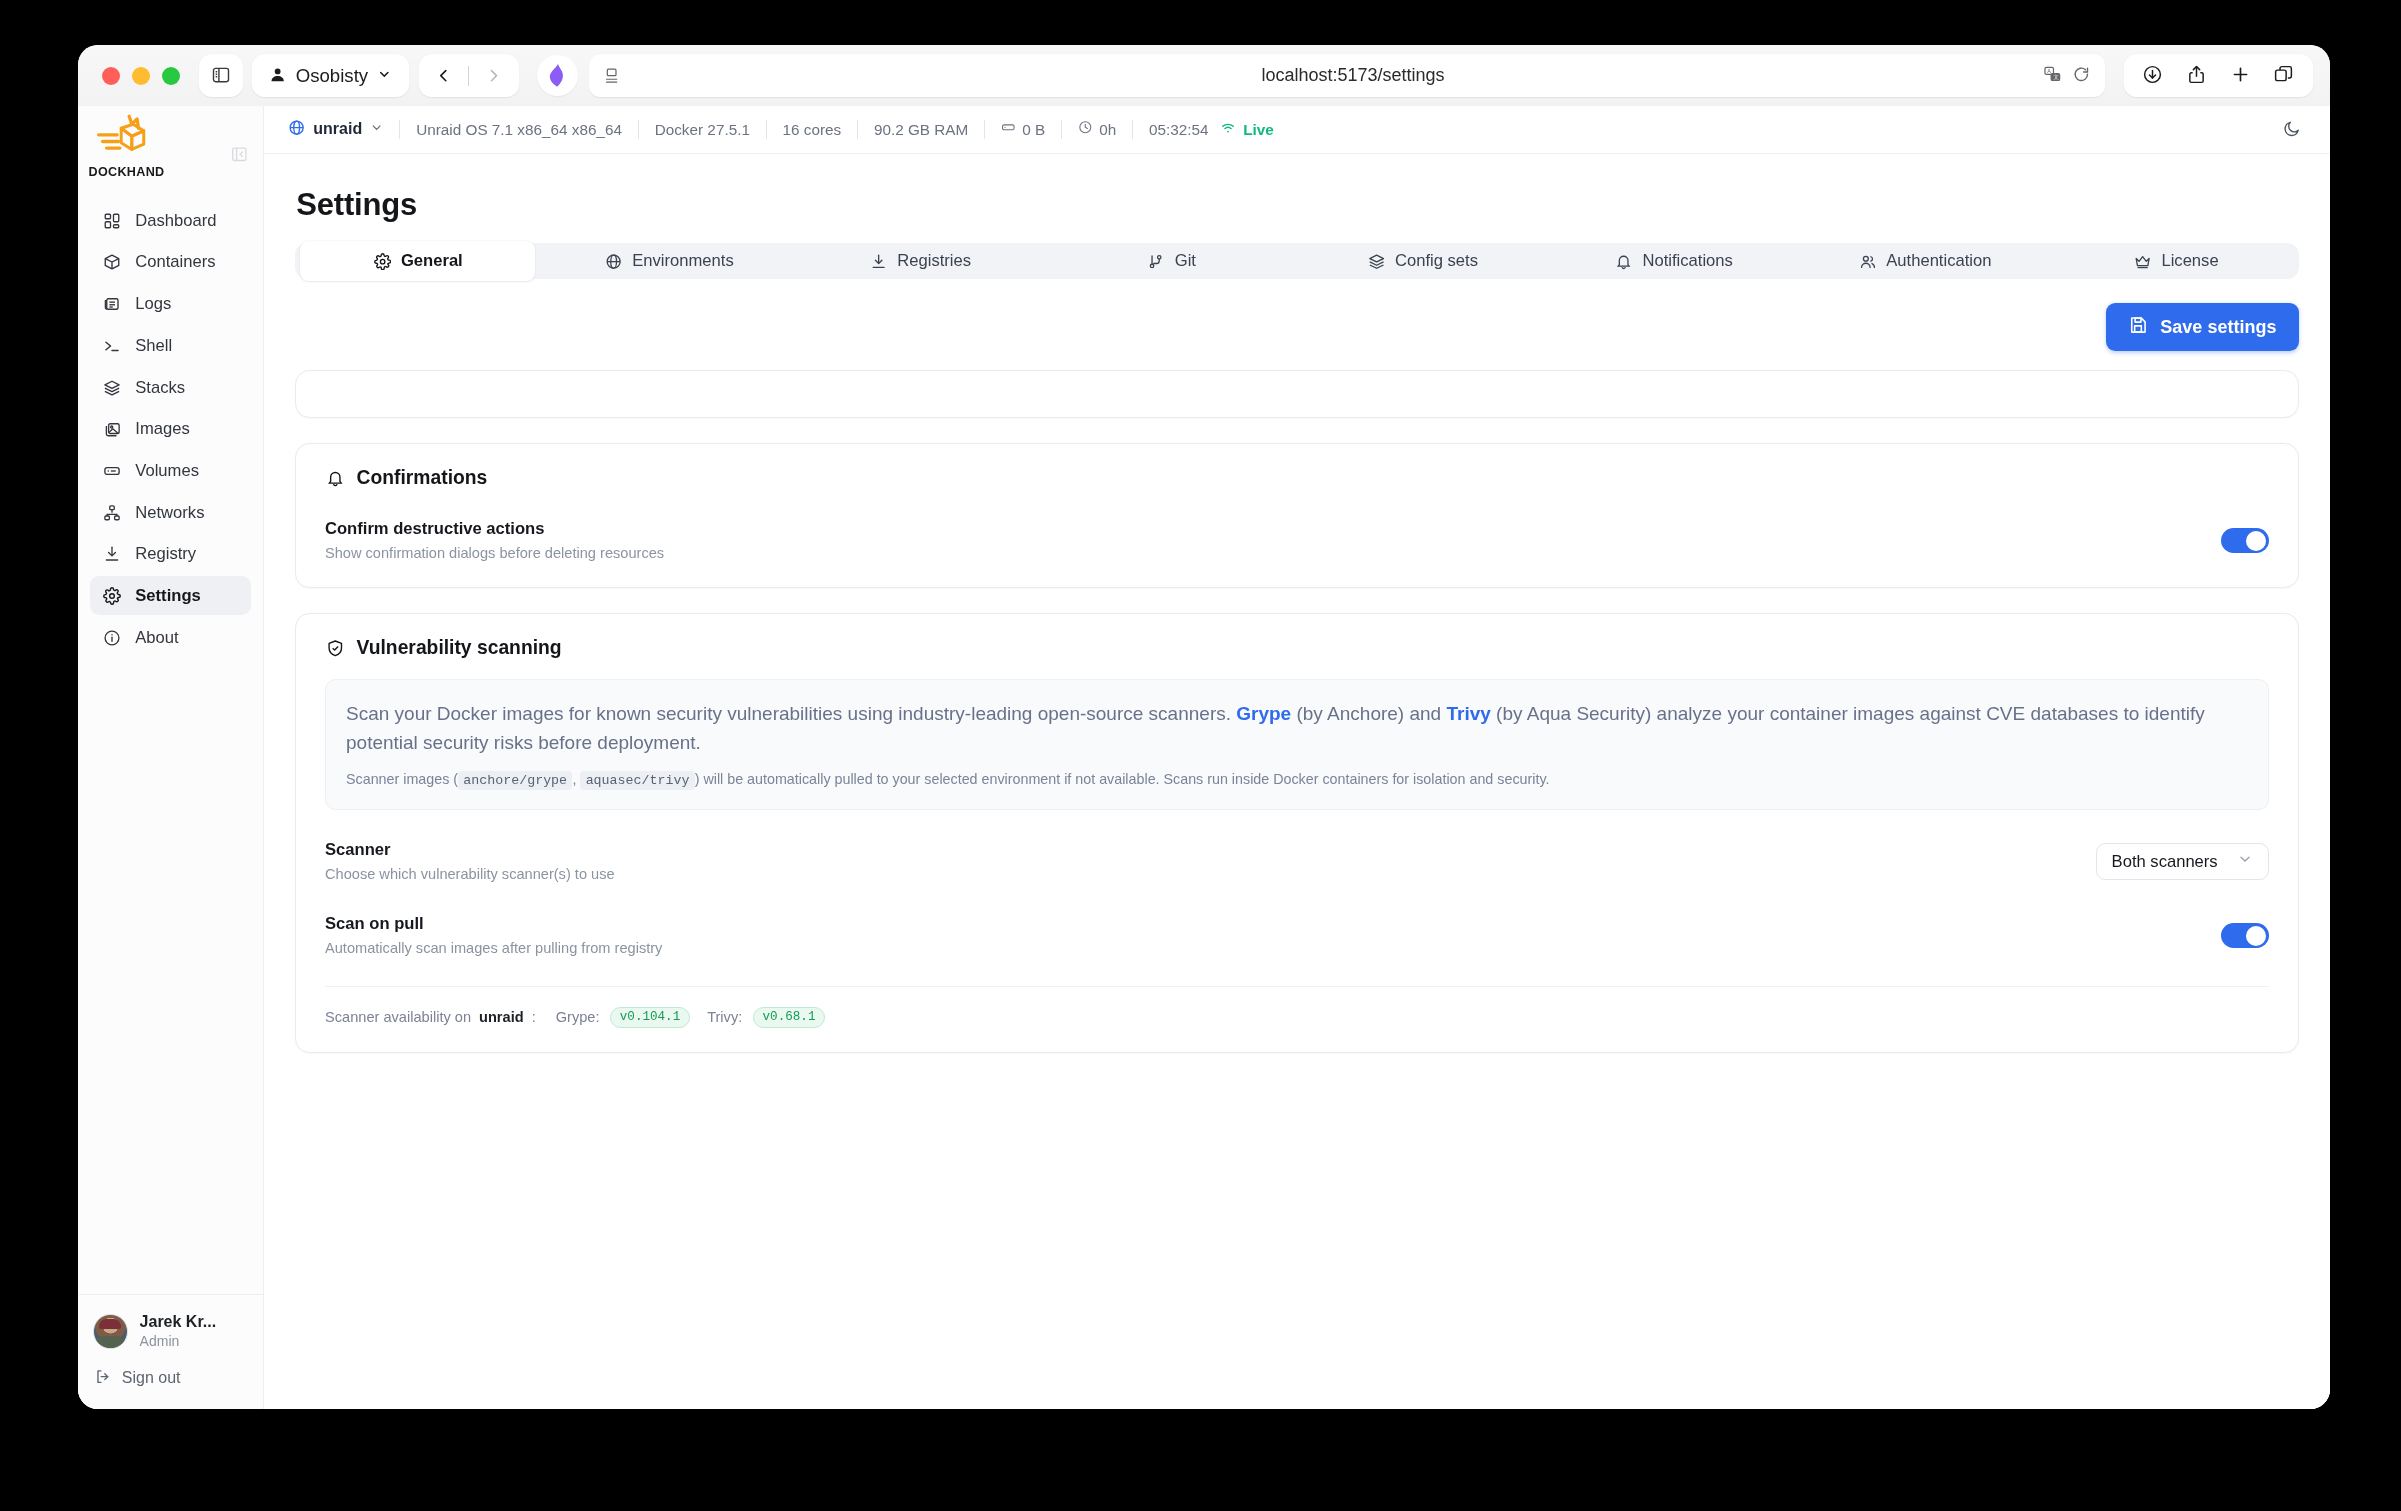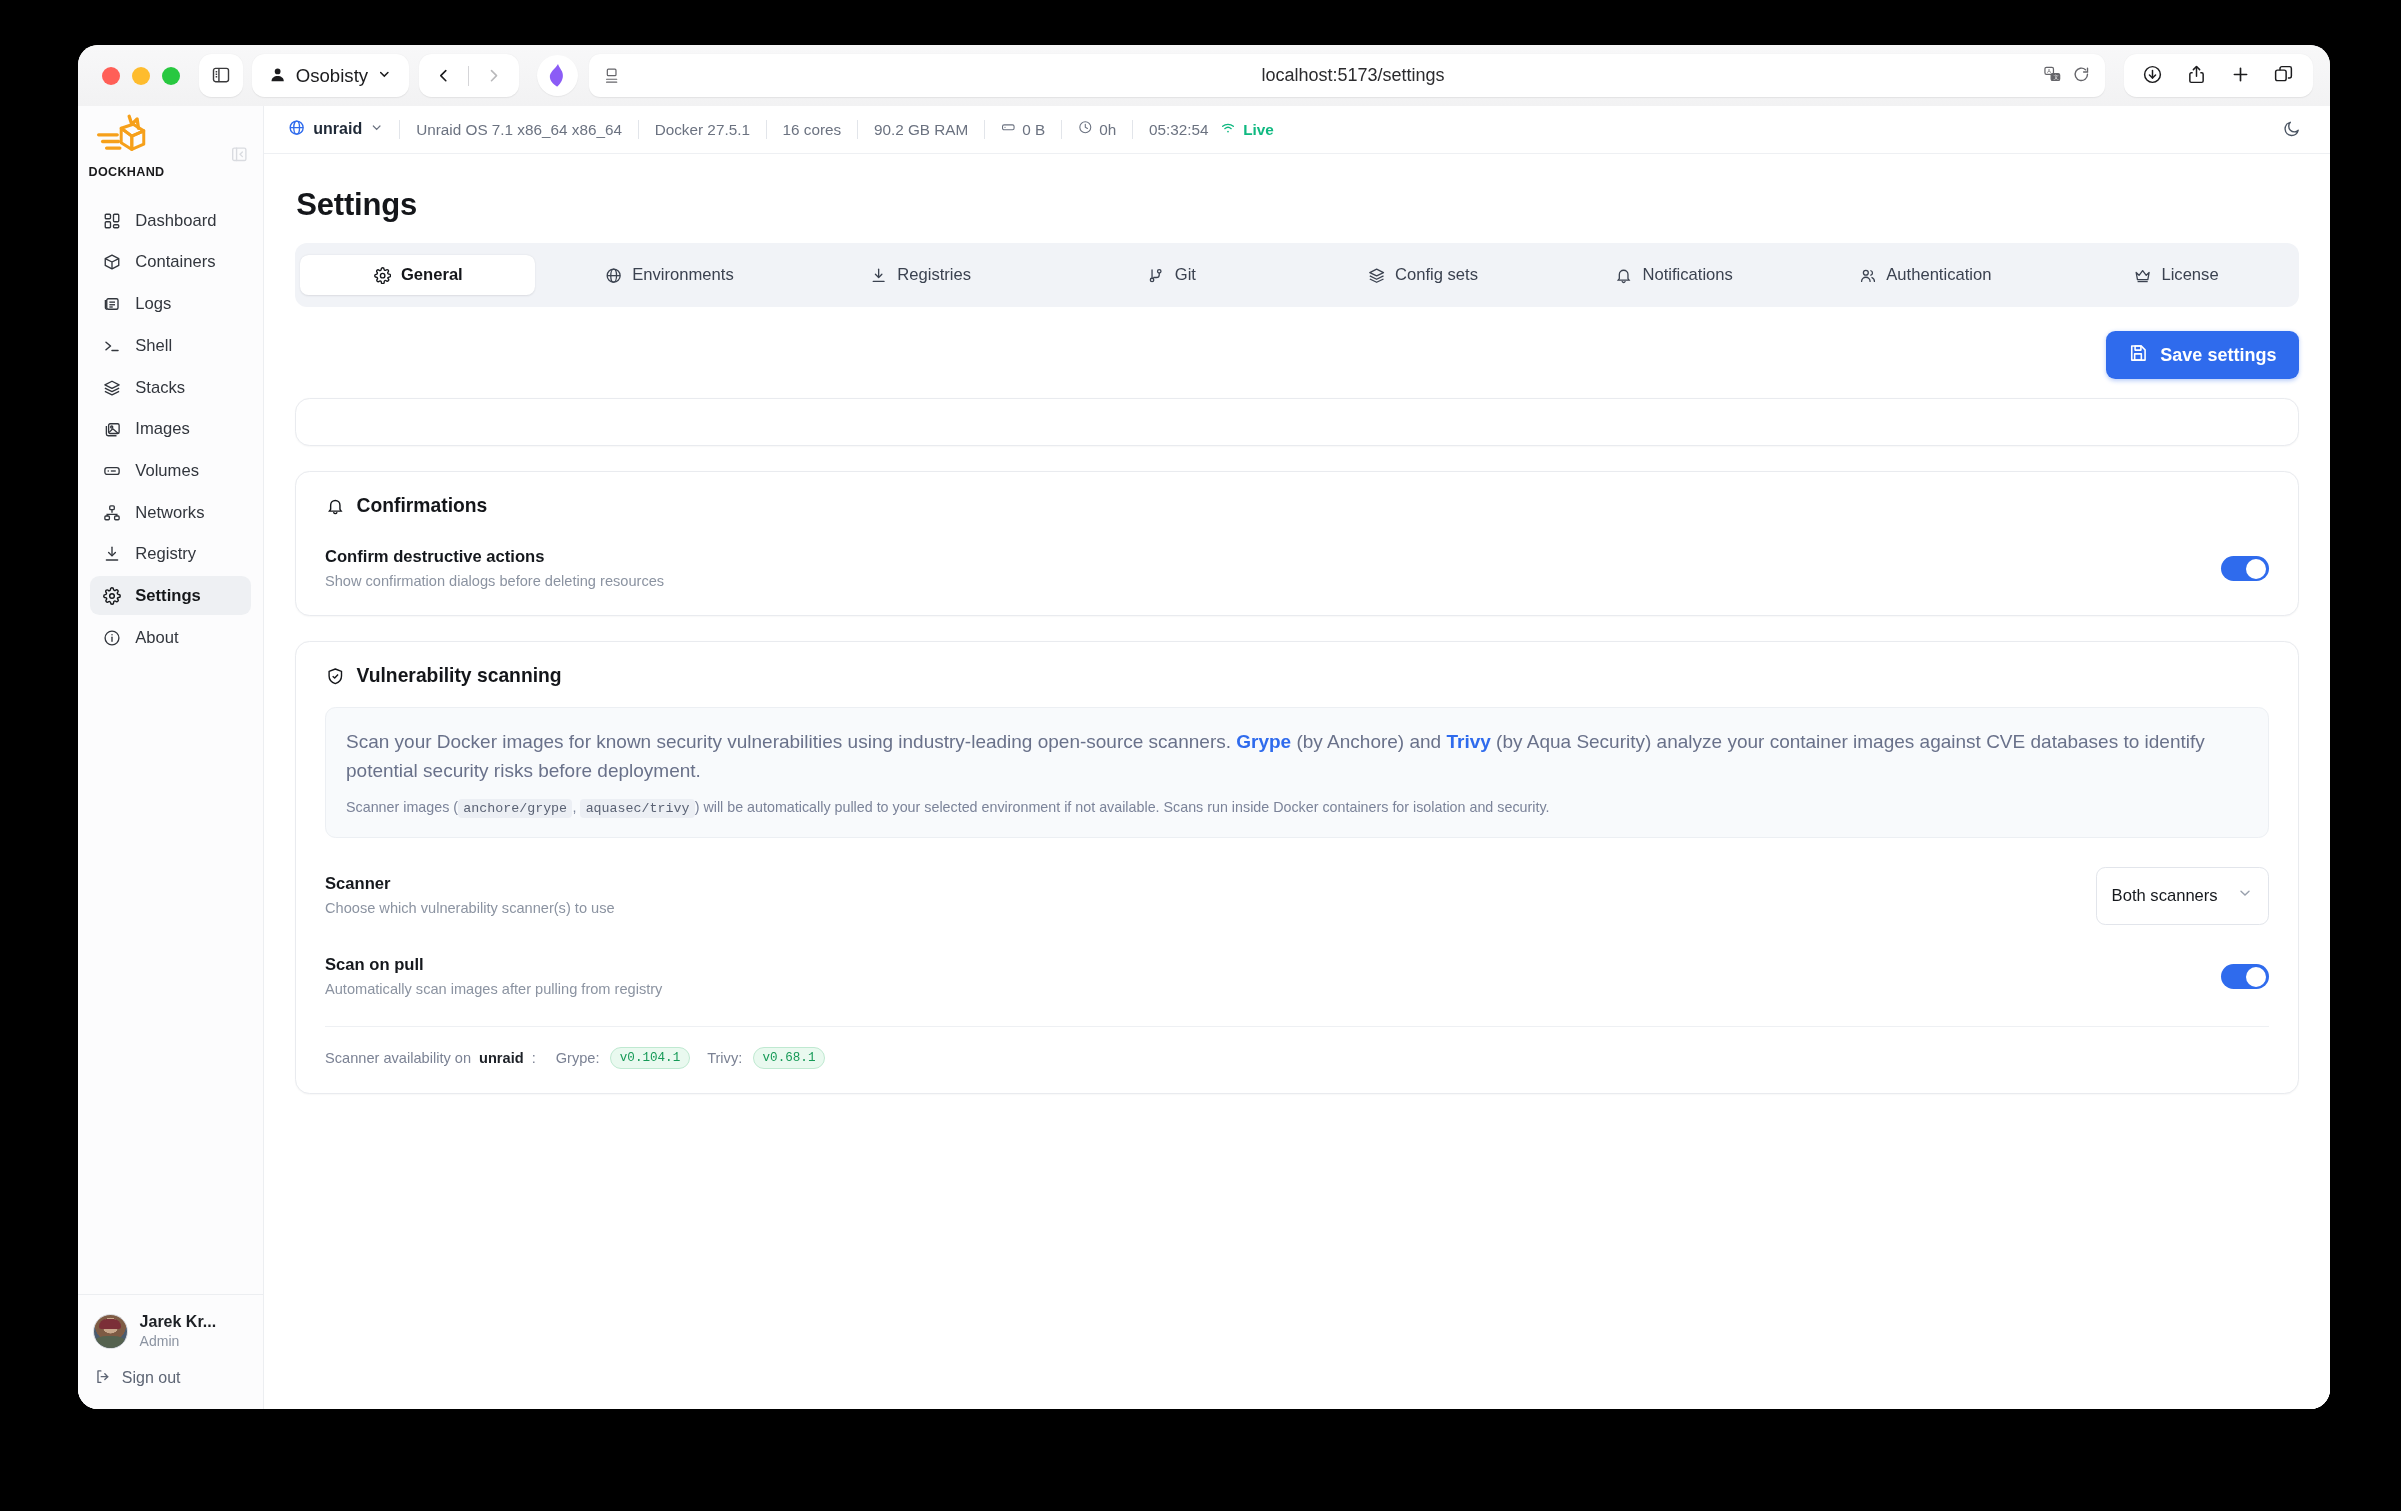--- a/index.html
+++ b/index.html
@@ -148,21 +148,21 @@
   .sb-item { display: flex; align-items: center; gap: 6.7px; white-space: nowrap; }
   .live { color: #10b981; font-weight: 700; }
   .moon { margin-left: auto; width: 22.6px; height: 22.6px; display:flex; align-items:center; justify-content:center; color:#4b5563; }
 
   .page { flex: 1; overflow: hidden; padding: 18.6px 31px 0 31px; background:#fff; }
   .page-title { font-size: 31px; font-weight: 700; color: #14161a; letter-spacing: -0.2px; margin: 14.6px 0 20px 1.3px; }
 
   .tabbar {
     background: #f1f3f7; border-radius: 12px; padding: 5.3px;
     display: flex; align-items: center; gap: 16px;
-    height: 64px;
+    height: 36px;
   }
   .tab {
     flex: 1; height: 40px; border-radius: 8.6px;
     display: flex; align-items: center; justify-content: center; gap: 9.3px;
     font-size: 16.6px; color: #3c4椅250; color:#3b4250;
   }
   .tab { color:#3b4250; }
   .tab.active { background:#ffffff; font-weight: 700; color:#14161a; box-shadow: 0 0.7px 2px rgba(16,24,40,.10); }
   .tab-ico { width: 18.6px; height: 18.6px; display:flex; align-items:center; justify-content:center; }
 
@@ -197,21 +197,21 @@
   }
   .infobox p { font-size: 19px; line-height: 1.55; color: #69718a; }
   .infobox .line2 { margin-top: 10.6px; font-size: 14.3px; color: #7b8399; }
   .lnk { color: #2f6bed; font-weight: 700; }
   code.chip {
     font-family: "Liberation Mono", monospace; font-size: 13.3px;
     background: #eceff4; border-radius: 4px; padding: 2px 5.3px; color:#5a6274;
   }
 
   .select {
-    min-width: 173px; height: 58px; border: 0.7px solid #e2e5eb; border-radius: 9.3px;
+    min-width: 173px; height: 37px; border: 0.7px solid #e2e5eb; border-radius: 9.3px;
     background: #fff; display: flex; align-items: center; justify-content: space-between;
     gap: 15px; padding: 0 14.6px; font-size: 16.6px; color: #15181d;
   }
 
   .avail {
     display: flex; align-items: center; gap: 8px;
     border-top: 0.7px solid #eef0f3; margin-top: 27px; padding-top: 20px;
     font-size: 14.6px; color: #7b8294;
   }
   .avail b { color: #1d2127; }

